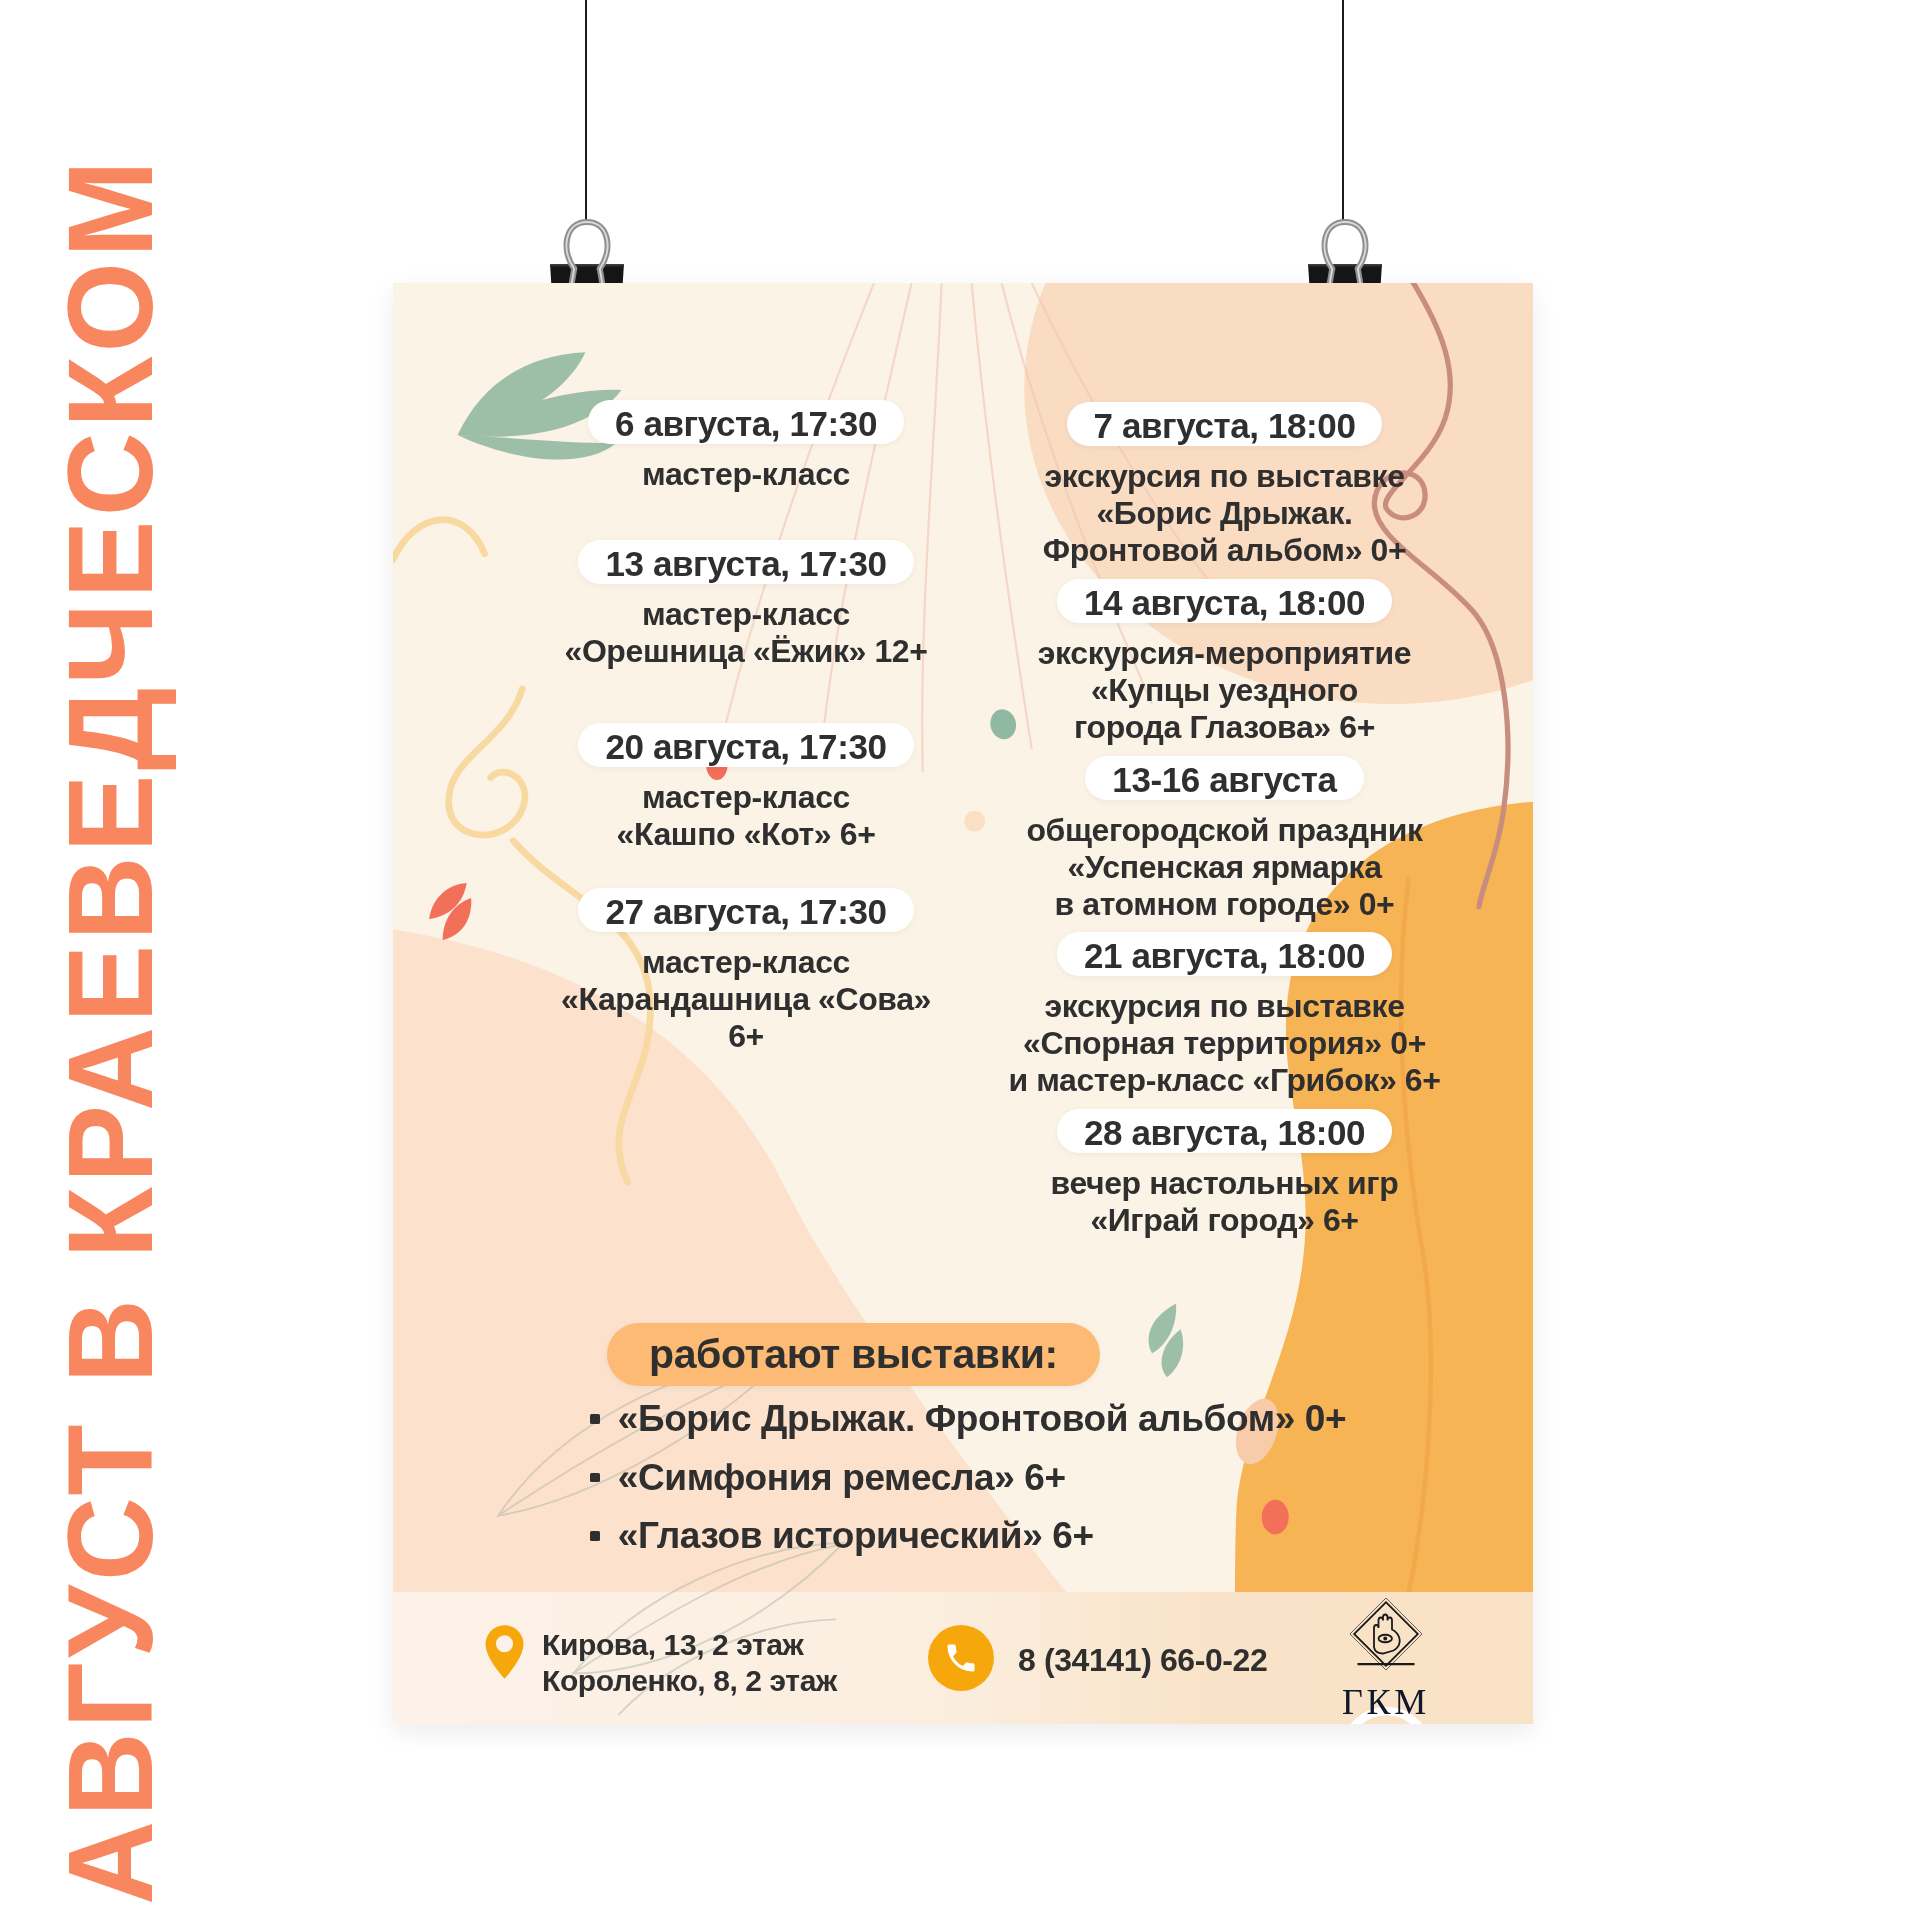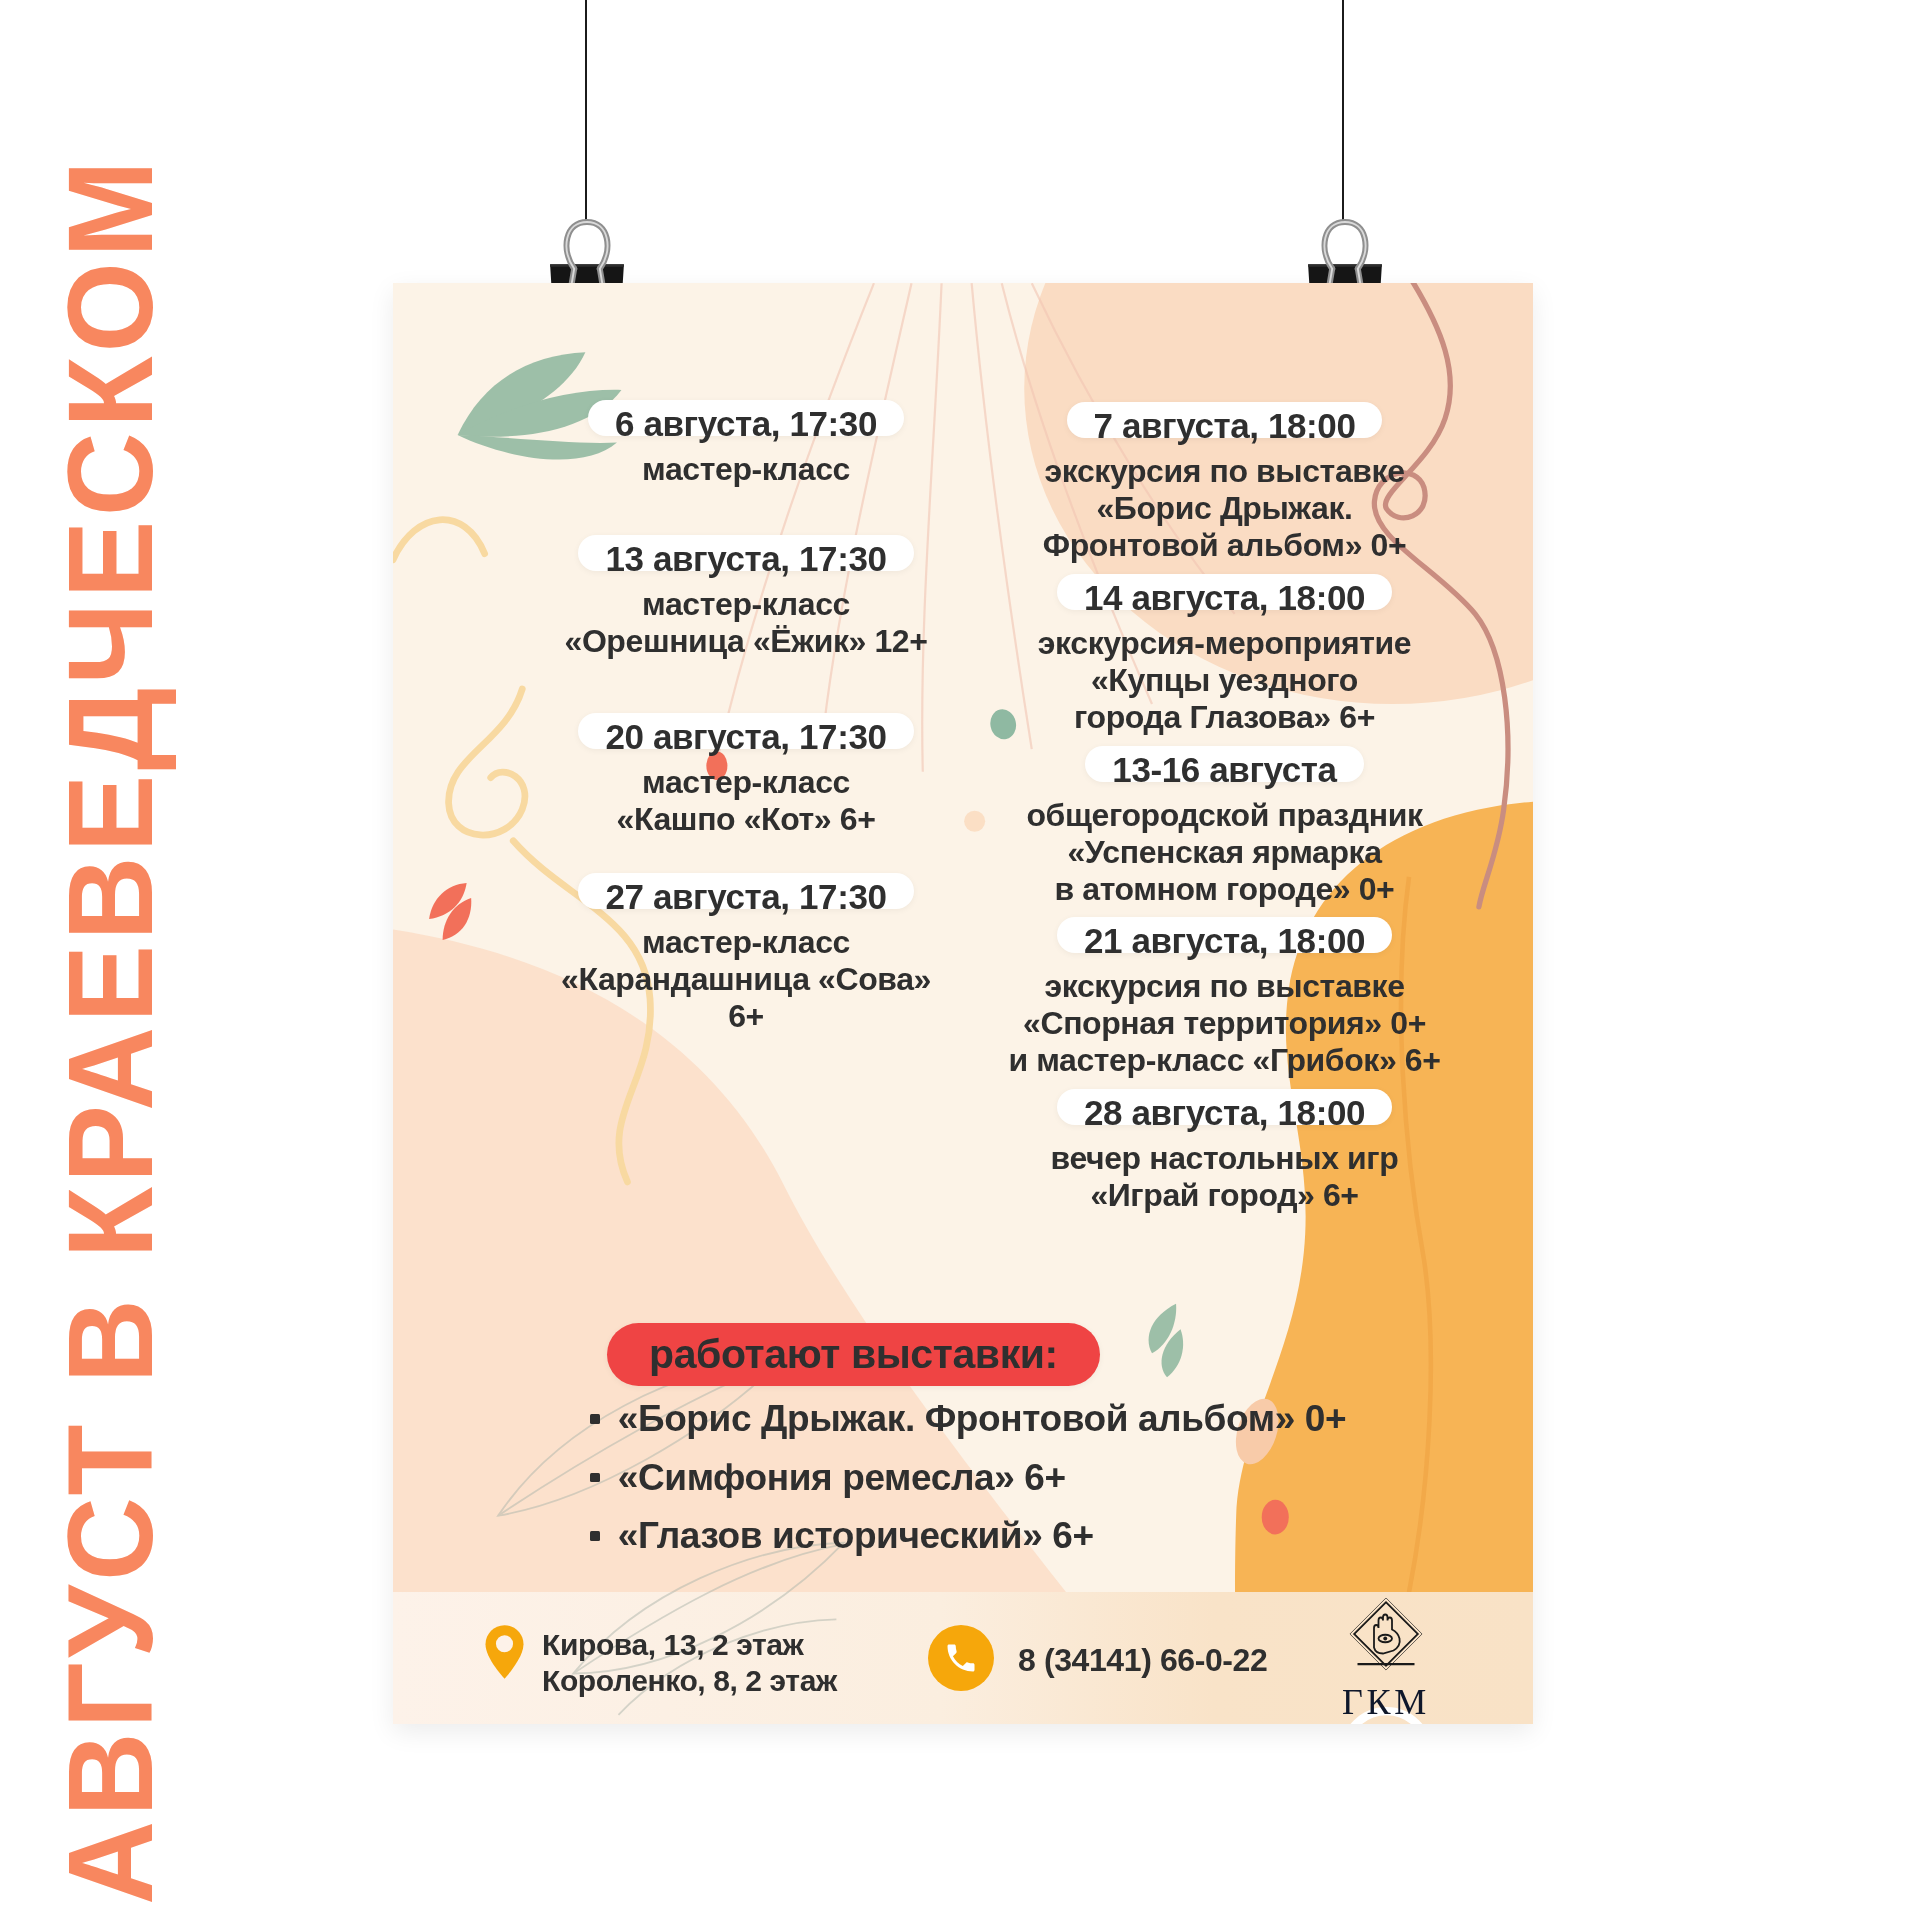--- a/index.html
+++ b/index.html
@@ -32,29 +32,29 @@
   
   .col{position:absolute;z-index:4;text-align:center;}
   .col-left{left:150px;top:117px;width:406px;}
   .col-right{left:606px;top:119px;width:451px;}
   .event{margin:0;}
   .col-left .event:nth-child(1){margin-bottom:47px;}
   .col-left .event:nth-child(2){margin-bottom:53px;}
   .col-left .event:nth-child(3){margin-bottom:35px;}
   .col-right .event{margin-bottom:9.8px;}
   .pill{
-    display:inline-block;background:#ffffff;border-radius:27px;height:36px;
+    display:inline-block;background:#ffffff;border-radius:27px;height:44px;
     line-height:48px;padding:0 27px;font-size:35px;font-weight:bold;
     letter-spacing:-0.4px;box-shadow:0 1.5px 6px rgba(0,0,0,.05);
   }
   .ev-lines{margin-top:12px;font-size:32px;font-weight:bold;line-height:37px;letter-spacing:-0.4px;}
   
   .exh-pill{
     position:absolute;z-index:4;left:214px;top:1040px;height:63px;line-height:63px;
-    background:#ef4444;border-radius:32px;padding:0 42px;font-size:41px;font-weight:bold;
+    background:#fdba74;border-radius:32px;padding:0 42px;font-size:41px;font-weight:bold;
     box-shadow:0 1.5px 6px rgba(0,0,0,.05);letter-spacing:-0.4px;
   }
   .exh-list{position:absolute;z-index:4;left:197px;top:1115px;}
   .exh-item{
     display:flex;align-items:center;font-size:37px;font-weight:bold;
     line-height:42px;margin-bottom:16.5px;letter-spacing:-0.4px;white-space:nowrap;
   }
   .exh-item::before{
     content:"";flex:0 0 auto;width:9.8px;height:9.8px;background:#2f2f2f;
     margin-right:18px;border-radius:1.5px;

